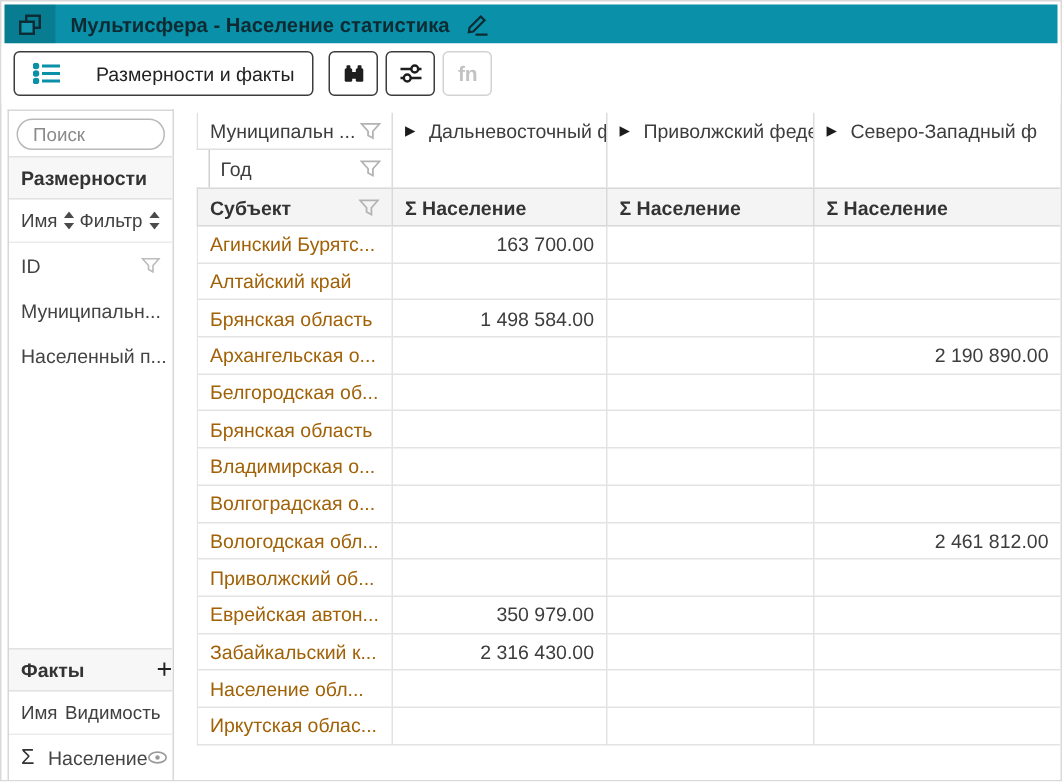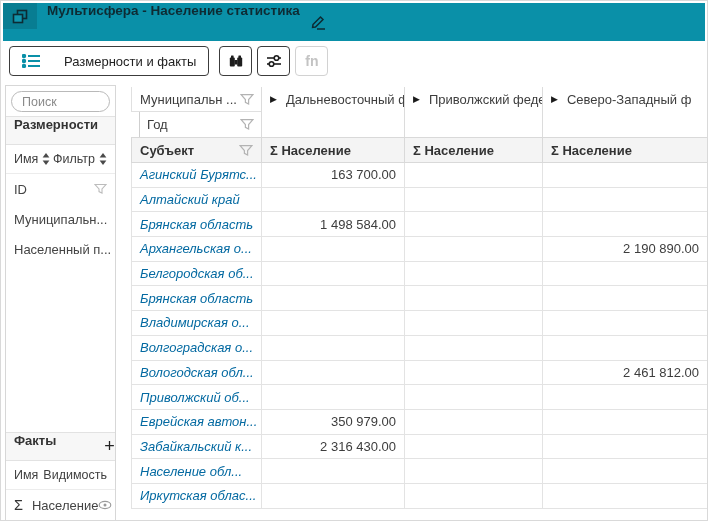--- a/index.html
+++ b/index.html
@@ -4,41 +4,41 @@
 <style>
   html,body{margin:0;padding:0;}
   body{
     width:708px;height:521px;overflow:hidden;background:#fff;
     font-family:"Liberation Sans","DejaVu Sans",sans-serif;font-size:13px;color:#3d3d3d;
     cursor:default;position:relative;
   }
   .app{position:absolute;inset:0;border:1px solid #d9d9d9;box-sizing:border-box;background:#fff;display:flex;flex-direction:column;}
 
   
-  .titlebar{margin:2px 2px 0 2px;height:38px;background:var(--accent);display:flex;flex:0 0 auto;}
+  .titlebar{margin:2px 2px 0 2px;height:26px;background:var(--accent);display:flex;align-items:center;flex:0 0 auto;}
   .win-btn{width:34px;height:26px;background:rgba(0,0,0,.13);display:flex;align-items:center;justify-content:center;flex:0 0 auto;}
   .tb-title{margin-left:10px;font-weight:600;font-size:13.5px;color:var(--titlebar_text);white-space:nowrap;}
   .tb-edit{margin-left:9px;display:flex;align-items:center;}
 
   
   .toolbar{height:40px;display:flex;align-items:center;padding-left:8px;gap:5px;flex:0 0 auto;background:#fff;}
   .btn{height:30px;background:#fff;border:1px solid #3c3c3c;border-radius:4px;display:inline-flex;align-items:center;justify-content:center;box-sizing:border-box;padding:0;font-family:inherit;}
   .btn-main{padding:0 12px;gap:23px;font-size:13px;color:#222;margin-right:5px;}
   .btn-icon{width:33px;}
   .btn-fn{width:33px;border-color:#d2d2d2;color:#c3c3c3;font-size:14px;font-weight:600;}
 
   
   .content{flex:1 1 auto;display:flex;align-items:stretch;padding-left:4px;overflow:hidden;}
 
   
   .sidebar{width:111px;flex:0 0 auto;margin-top:4px;border:1px solid #d7d7d7;border-bottom:none;box-sizing:border-box;display:flex;flex-direction:column;background:#fff;overflow:hidden;}
   .search-wrap{padding:5px 5px 4px 5px;}
   .search-input{width:100%;height:21px;box-sizing:border-box;border:1px solid #b9b9b9;border-radius:11px;padding:0 10px;font-size:12.5px;font-family:inherit;color:#555;outline:none;background:#fff;}
   .search-input::placeholder{color:#8a8a8a;}
-  .sec-h{height:29px;flex:0 0 auto;background:var(--panel_header_bg);border-top:1px solid #e2e2e2;border-bottom:1px solid #e2e2e2;display:flex;padding:0 8px;box-sizing:border-box;gap:48px;}
+  .sec-h{height:29px;flex:0 0 auto;background:var(--panel_header_bg);border-top:1px solid #e2e2e2;border-bottom:1px solid #e2e2e2;display:flex;align-items:center;padding:0 8px;box-sizing:border-box;gap:48px;}
   .sec-h .sec-title{font-weight:700;font-size:13px;color:#333;flex:1 1 auto;}
   .sec-h .sec-ic{display:flex;align-items:center;gap:9px;}
   .plus{font-size:18px;font-weight:500;color:#222;line-height:1;margin-top:-2px;}
   .cols-row{height:29px;flex:0 0 auto;display:flex;align-items:center;justify-content:space-between;padding:0 8px;box-sizing:border-box;font-size:12.5px;color:#3f3f3f;border-bottom:1px solid #ececec;}
   .cols-row .colcell{display:flex;align-items:center;gap:4px;}
   .dim-row{height:30px;flex:0 0 auto;display:flex;align-items:center;justify-content:space-between;padding:0 8px;box-sizing:border-box;font-size:13px;color:#444;white-space:nowrap;gap:44px;}
   .side-spacer{flex:1 1 auto;}
   .fact-row{height:30px;flex:0 0 auto;display:flex;align-items:center;padding:0 8px;box-sizing:border-box;font-size:13px;color:#444;}
   .fact-sigma{font-size:14.5px;color:#333;margin-right:9px;}
   .fact-label{flex:1 1 auto;}
@@ -58,21 +58,21 @@
   .mhead{flex:0 0 auto;}
   .mh{height:26px;background:var(--table_header_bg);border-top:1px solid #d9d9d9;border-bottom:1px solid #d9d9d9;border-left:1px solid #d9d9d9;display:flex;align-items:center;padding:0 8px;box-sizing:border-box;font-weight:600;color:#333;white-space:nowrap;overflow:hidden;}
   .mh-subj{grid-column:1;justify-content:space-between;gap:44px;}
   .mh-wrap{display:contents;}
   .mh-wrap div:nth-of-type(1){grid-column:2;}
   .mh-wrap div:nth-of-type(2){grid-column:3;}
   .mh-wrap div:nth-of-type(3){grid-column:4;}
   .pbody{flex:1 1 auto;overflow:hidden;}
   .prow{height:24.7px;box-sizing:border-box;}
   .cell{border-left:1px solid var(--grid_border);border-bottom:1px solid var(--grid_border);display:flex;align-items:center;box-sizing:border-box;white-space:nowrap;overflow:hidden;}
-  .cell-name{padding:0 6px 0 8px;color:#0369a1;font-style:italic;}
+  .cell-name{padding:0 6px 0 8px;color:#a16207;}
   .cell-num{justify-content:flex-end;padding:0 8px;color:#3d3d3d;}
 
   svg{display:block;}
 </style>
 </head>
 <body>
 
 <div class="app">
 
   <div class="titlebar">

